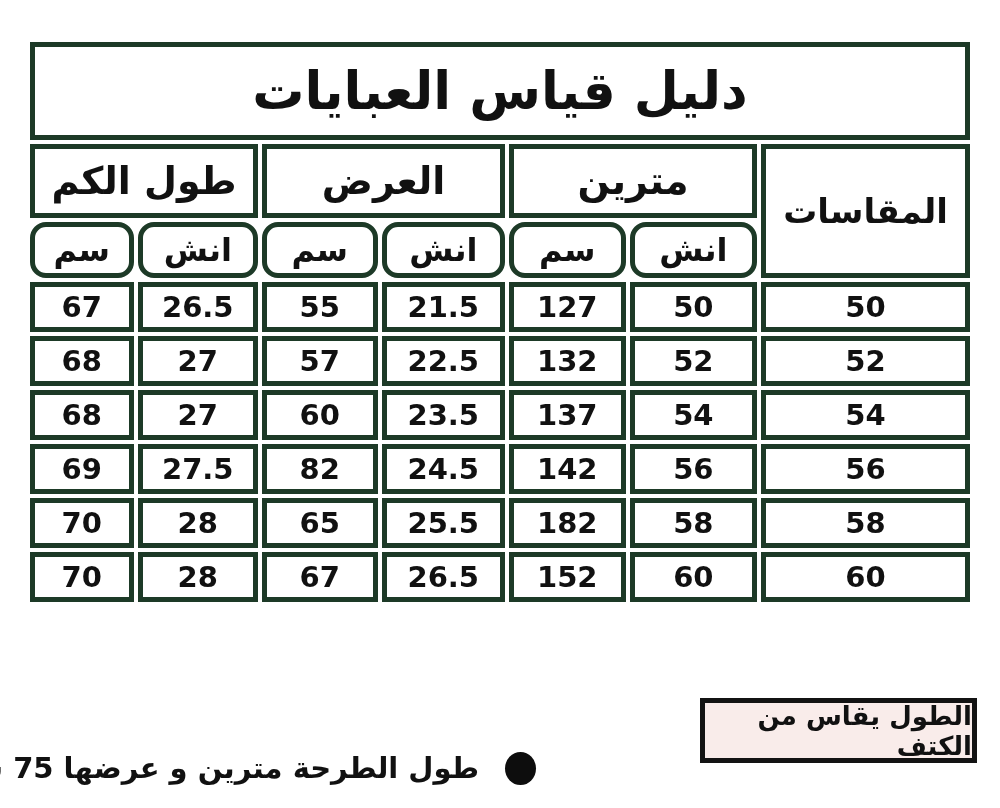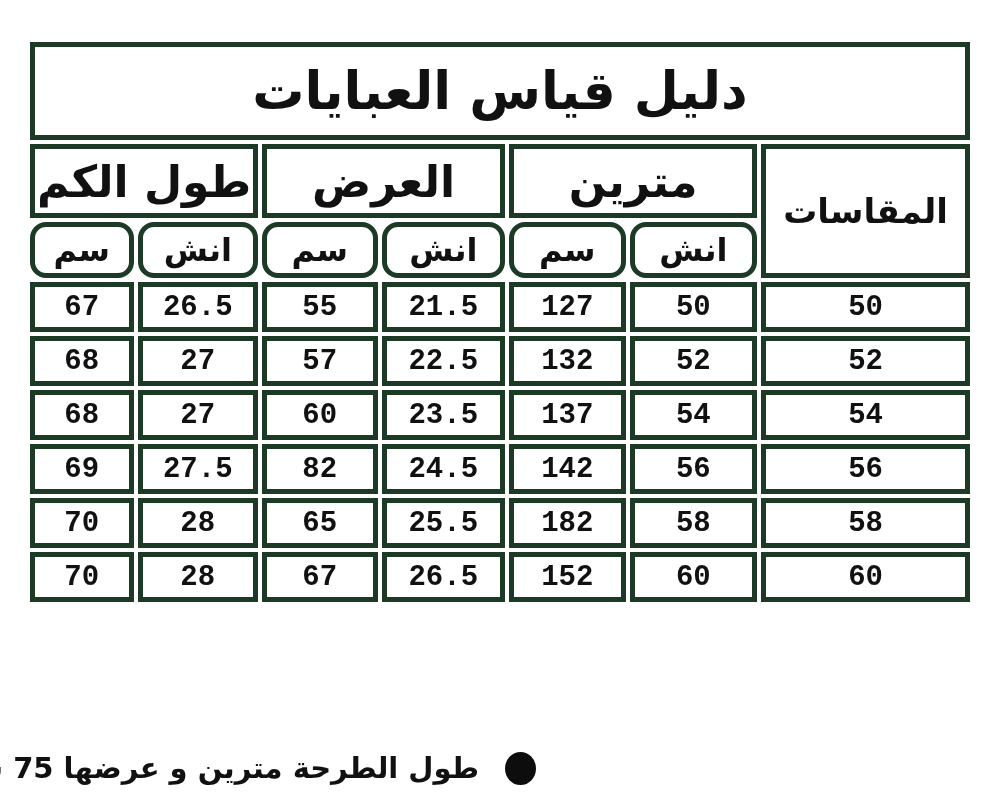--- a/index.html
+++ b/index.html
@@ -38,35 +38,34 @@
     padding: 0;
     overflow: hidden;
   }
   td.title-cell {
     height: 98px;
     font-size: 52px;
     letter-spacing: 0px;
   }
   td.group-cell {
     height: 74px;
-    font-size: 44px;
+    font-size: 38px;
   }
   td.sizes-cell {
     font-size: 34px;
     margin-top: 31px;
   }
   td.sub-cell {
     height: 56px;
     font-size: 32px;
     border-radius: 16px;
   }
   td.data-cell {
     height: 50px;
     font-size: 29px;
-    font-family: Liberation Mono, monospace;
   }
   
   .measure-note-box {
     position: absolute;
     left: 700px;
     top: 698px;
     width: 277px;
     height: 65px;
     box-sizing: border-box;
     border: 5px solid #131313;
@@ -188,19 +187,22 @@
         <td class="data-cell">60</td>
         <td class="data-cell">152</td>
         <td class="data-cell">26.5</td>
         <td class="data-cell">67</td>
         <td class="data-cell">28</td>
         <td class="data-cell">70</td>
       </tr>
     </tbody>
   </table>
 
+  <div class="measure-note-box">
+    <span>الطول يقاس من الكتف</span>
+  </div>
 
   <div class="tarha-line">
     <span class="bullet-dot"></span>
     <span class="tarha-text">طول الطرحة مترين و عرضها 75 سم .</span>
   </div>
 
 </div>
 
 </body></html>

